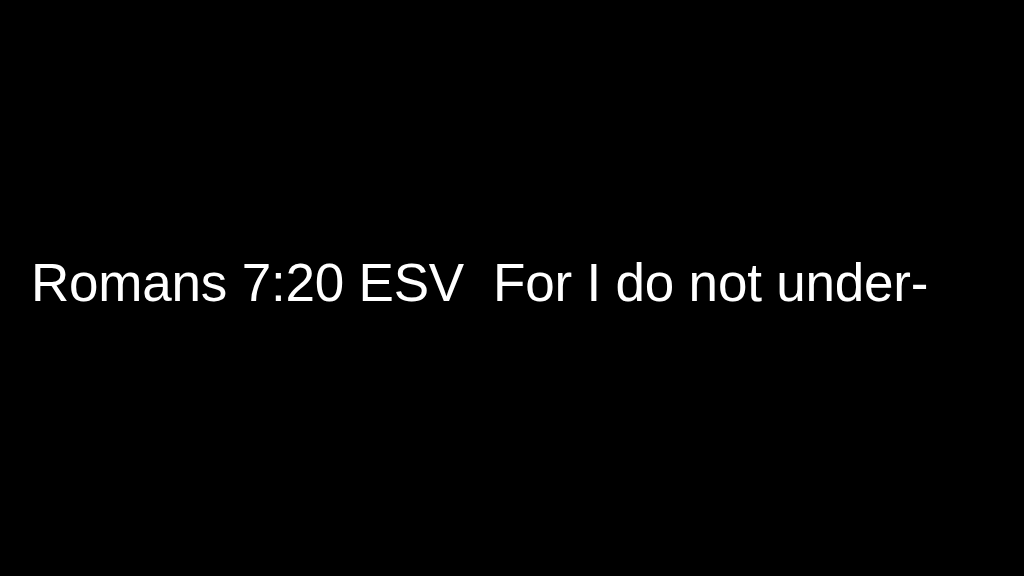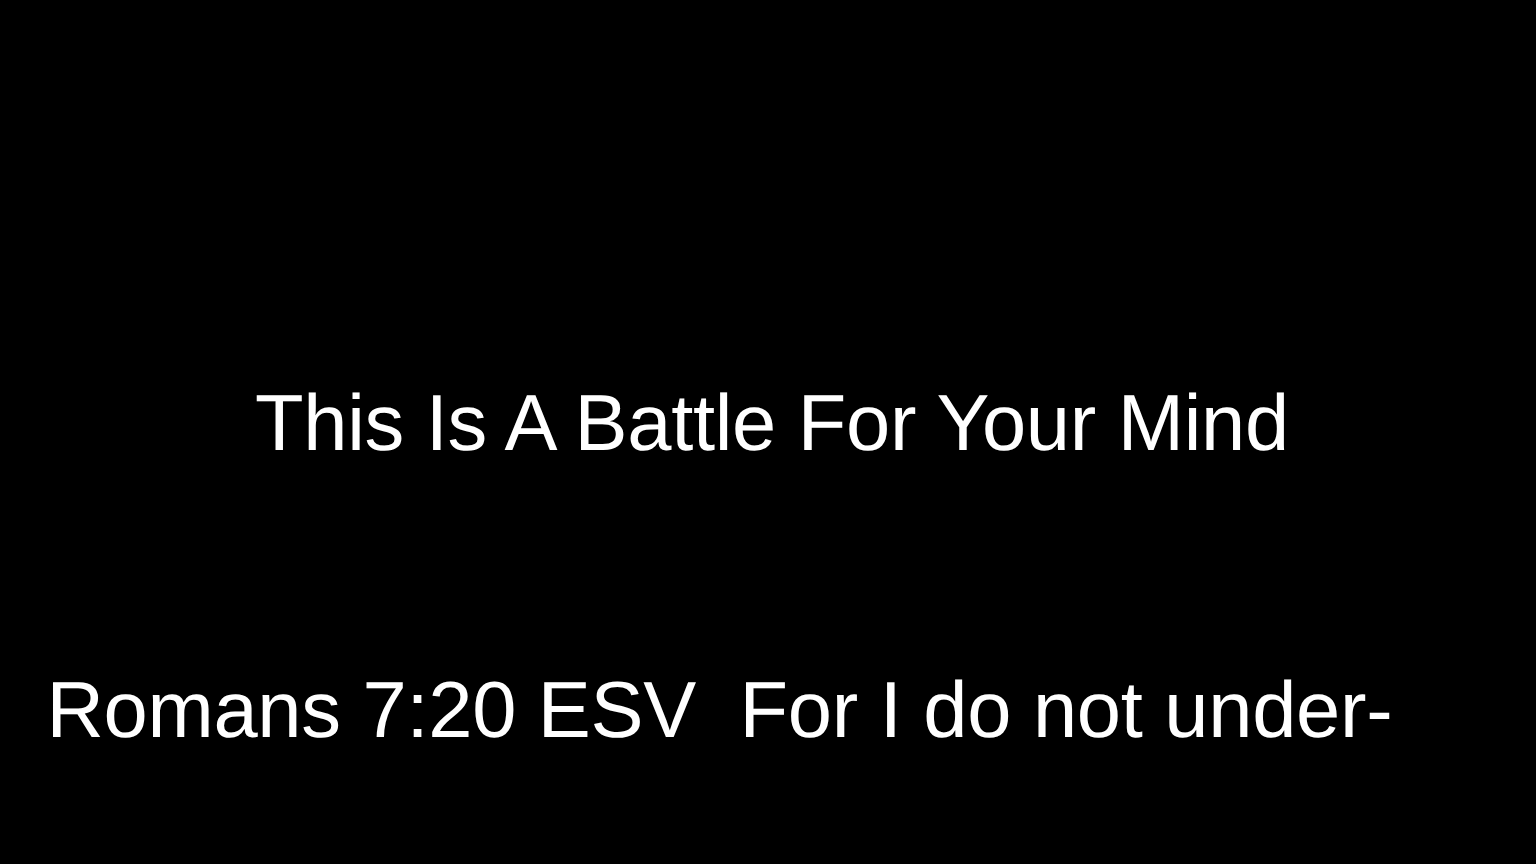--- a/index.html
+++ b/index.html
@@ -45,19 +45,18 @@
 
   .line-title {
     text-indent: 139px;
   }
 </style>
 </head>
 <body>
 
 <div id="slide">
   <div id="text-block">
-    <span class="line line-title">This Is A Battle For Your Mind</span>
     <span class="line">Romans 7:20 ESV  For I do not under-</span>
     
     
     
   </div>
 </div>
 
 </body></html>

